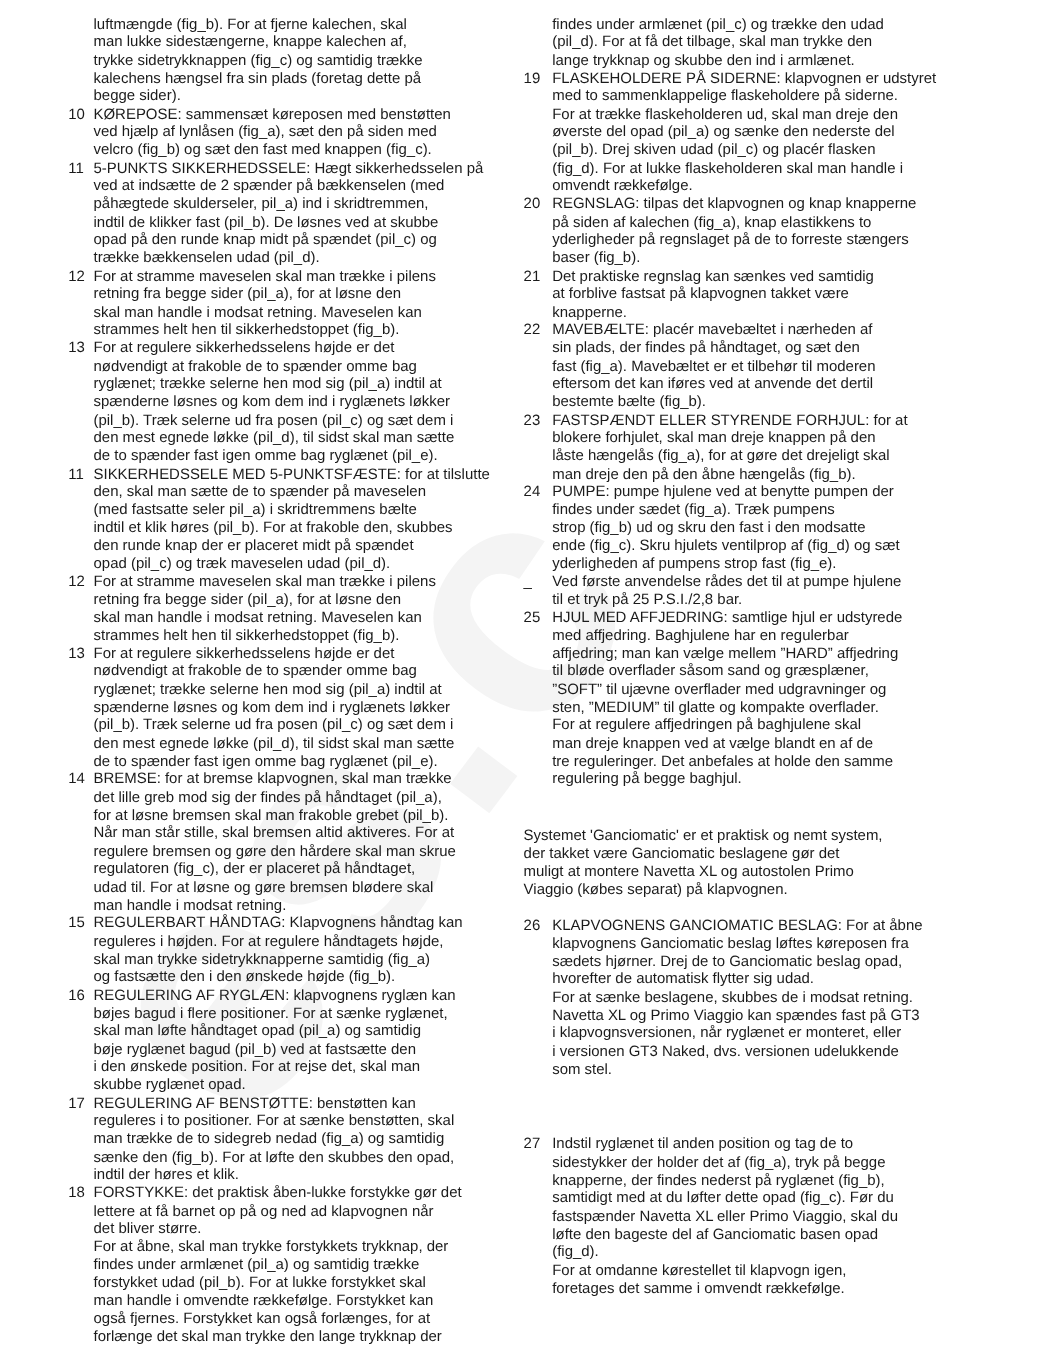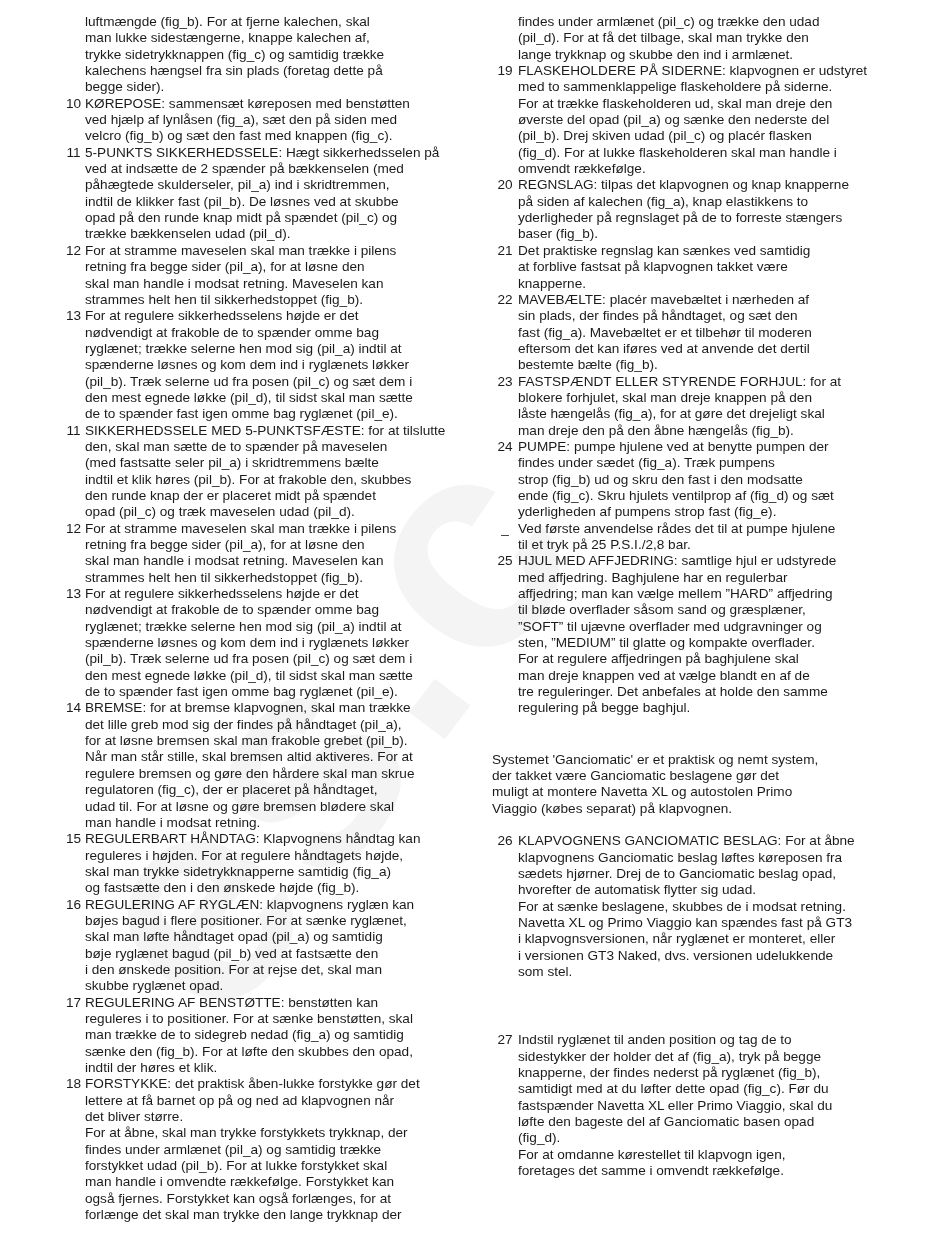--- a/index.html
+++ b/index.html
@@ -24,26 +24,25 @@
     pointer-events:none;
     letter-spacing:8px;
   }
   .col{
     position:absolute;
     top:14px;
     font-size:13.6px;
     line-height:16.35px;
   }
   .col-left{left:62px;width:420px;}
-  .col-right{left:492px;width:428px;}
+  .col-right{left:476px;width:428px;}
   .item{display:flex;}
   .item .num{
     flex:0 0 auto;
     white-space:nowrap;
-    text-align:center;
   }
   .col-left .item .num{width:23px;}
   .col-right .item .num{width:26px;}
   .item .txt{
     flex:1 1 auto;
     white-space:pre-line;
   }
 </style>
 </head>
 <body>

